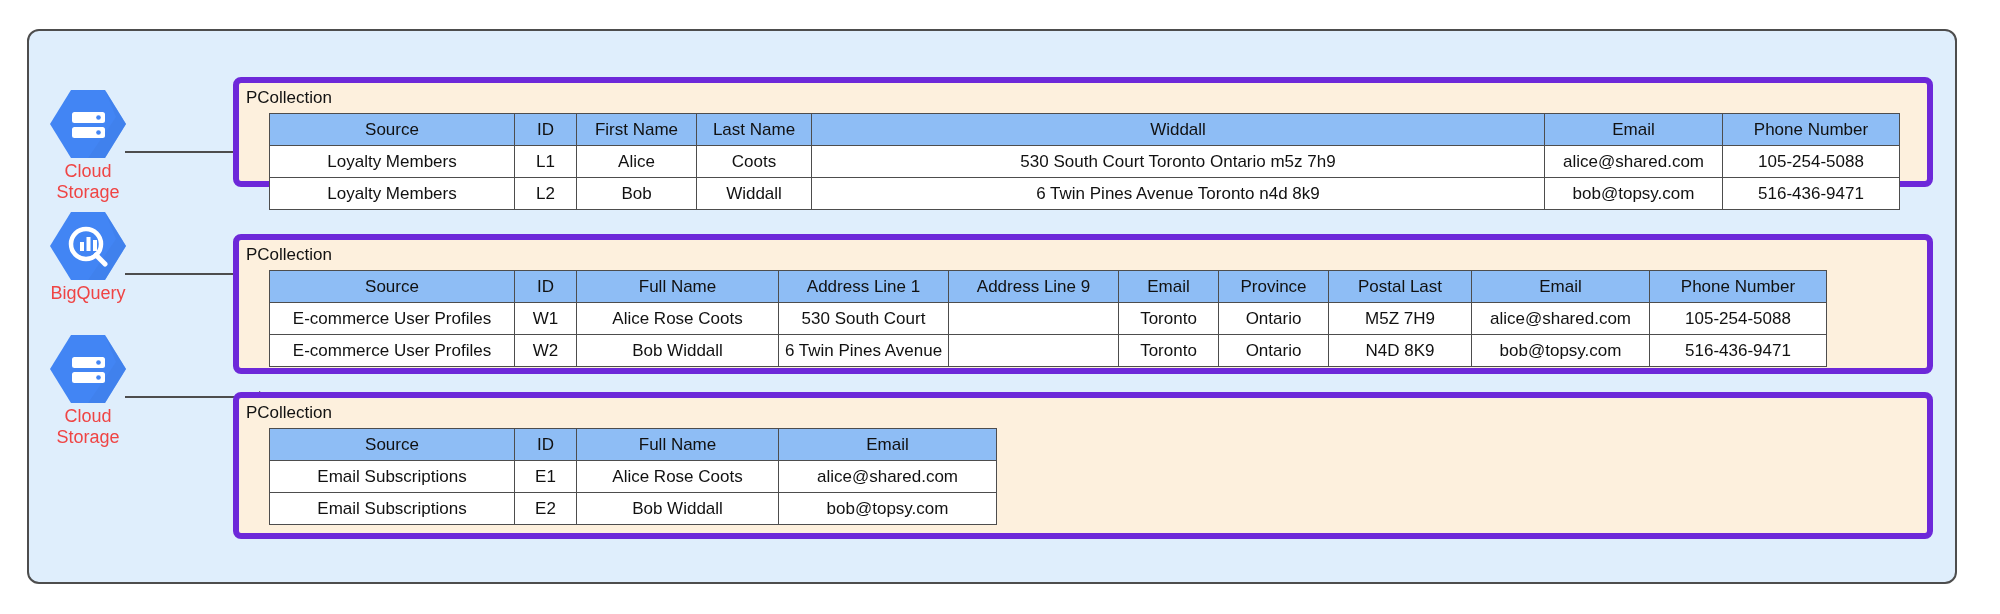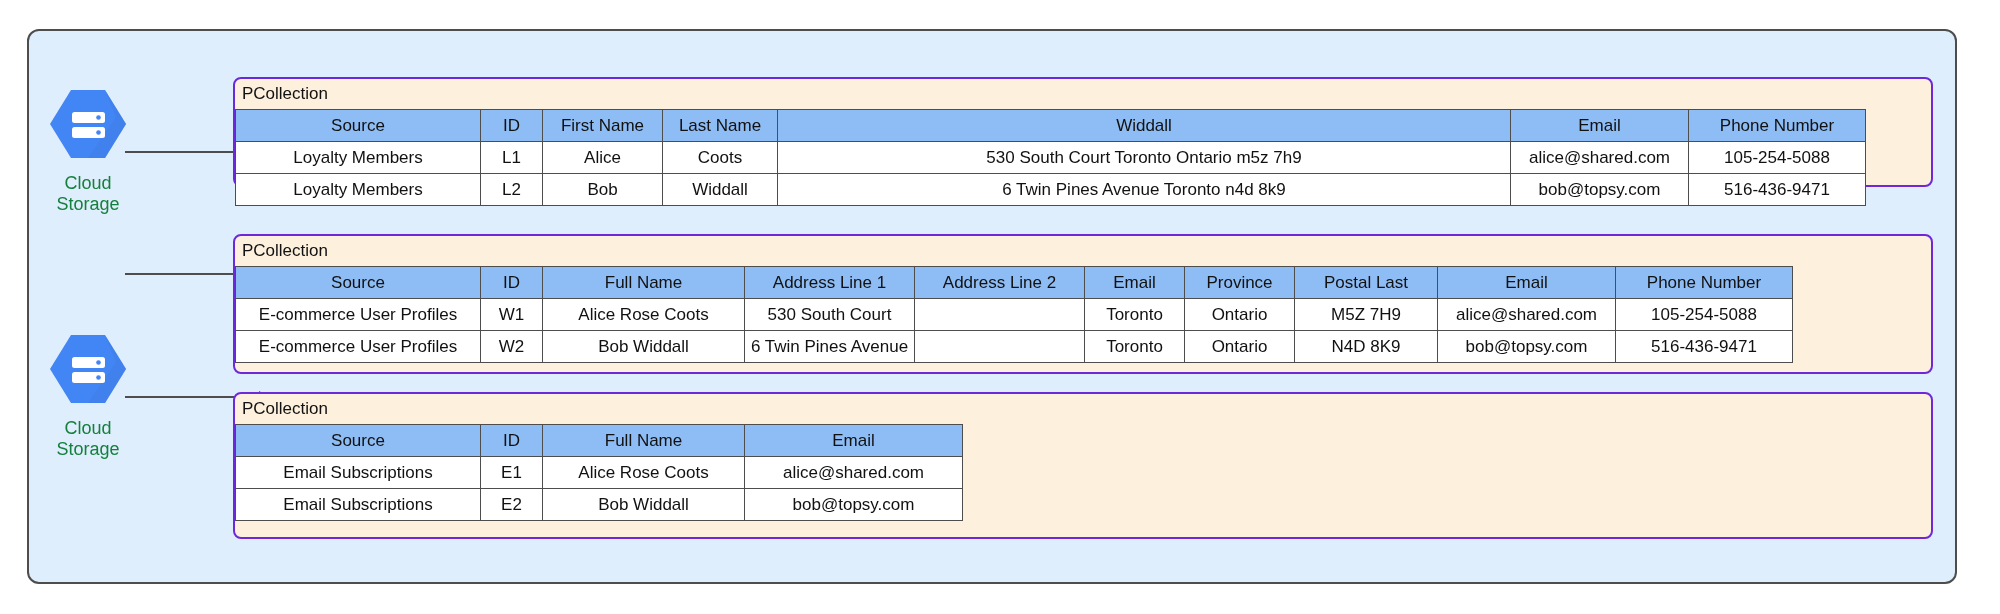--- a/index.html
+++ b/index.html
@@ -39,24 +39,24 @@
     width: 150px;
     text-align: center;
   }
   .node-icon {
     width: 84px;
     height: 74px;
     margin: 0 auto;
     display: block;
   }
   .node-label {
-    margin-top: 12px;
+    margin-top: 0;
     font-size: 18px;
     line-height: 21px;
-    color: #15803d;
+    color: #ef4444;
     white-space: pre-line;
   }
 
   
   .connector {
     position: absolute;
     height: 12px;
   }
   .connector .line {
     position: absolute;
@@ -75,35 +75,36 @@
     border-top: 6px solid transparent;
     border-bottom: 6px solid transparent;
     border-left: 11px solid #4d4d4d;
   }
 
   
   .pcoll {
     position: absolute;
     box-sizing: border-box;
     background: #fdf0dd;
-    border: 2px solid #6d28d9;
+    border: 6px solid #6d28d9;
     border-radius: 8px;
   }
   .pcoll-title {
     font-size: 17px;
     color: #111111;
     padding: 5px 0 0 7px;
     line-height: 20px;
   }
 
   
   table.dt {
     border-collapse: collapse;
     background: #ffffff;
     table-layout: fixed;
+    margin-left: 30px;
     margin-top: 5px;
   }
   table.dt th, table.dt td {
     border: 1px solid #4d4d4d;
     font-size: 17px;
     font-weight: normal;
     color: #111111;
     height: 27px;
     line-height: 18px;
     text-align: center;
@@ -132,20 +133,32 @@
       <polygon points="59,3 80,37 59,71 42,71 70,30" fill="#3f7ee8" opacity="0.55"></polygon>
       <rect x="26" y="25" width="33" height="11" rx="2.5" fill="#ffffff"></rect>
       <circle cx="52.5" cy="30.5" r="2.3" fill="#4285f4"></circle>
       <rect x="26" y="40" width="33" height="11" rx="2.5" fill="#ffffff"></rect>
       <circle cx="52.5" cy="45.5" r="2.3" fill="#4285f4"></circle>
     </svg>
     <div class="node-label">Cloud
 Storage</div>
   </div>
 
+  <div class="source-node" style="left:13px; top:209px;">
+    <svg class="node-icon" viewBox="0 0 84 74">
+      <polygon points="25,3 59,3 80,37 59,71 25,71 4,37" fill="#4285f4"></polygon>
+      <polygon points="59,3 80,37 59,71 42,71 70,30" fill="#3f7ee8" opacity="0.55"></polygon>
+      <circle cx="40" cy="35" r="15" fill="none" stroke="#ffffff" stroke-width="4.5"></circle>
+      <rect x="34" y="33" width="4" height="9" fill="#ffffff"></rect>
+      <rect x="40.5" y="28" width="4" height="14" fill="#ffffff"></rect>
+      <rect x="47" y="31" width="4" height="11" fill="#ffffff"></rect>
+      <line x1="50" y1="46" x2="59" y2="55" stroke="#ffffff" stroke-width="5" stroke-linecap="round"></line>
+    </svg>
+    <div class="node-label">BigQuery</div>
+  </div>
 
   <div class="source-node" style="left:13px; top:332px;">
     <svg class="node-icon" viewBox="0 0 84 74">
       <polygon points="25,3 59,3 80,37 59,71 25,71 4,37" fill="#4285f4"></polygon>
       <polygon points="59,3 80,37 59,71 42,71 70,30" fill="#3f7ee8" opacity="0.55"></polygon>
       <rect x="26" y="25" width="33" height="11" rx="2.5" fill="#ffffff"></rect>
       <circle cx="52.5" cy="30.5" r="2.3" fill="#4285f4"></circle>
       <rect x="26" y="40" width="33" height="11" rx="2.5" fill="#ffffff"></rect>
       <circle cx="52.5" cy="45.5" r="2.3" fill="#4285f4"></circle>
     </svg>
@@ -226,21 +239,21 @@
           <col style="width:143px">
         <col style="width:178px">
           <col style="width:177px">
       </colgroup>
       <thead>
         <tr>
           <th>Source</th>
           <th>ID</th>
           <th>Full Name</th>
           <th>Address Line 1</th>
-          <th>Address Line 2</th>
+          <th>Address Line 9</th>
           <th>Email</th>
           <th>Province</th>
           <th>Postal Last</th>
           <th>Email</th>
           <th>Phone Number</th>
         </tr>
       </thead>
       <tbody>
         <tr>
           <td>E-commerce User Profiles</td>

